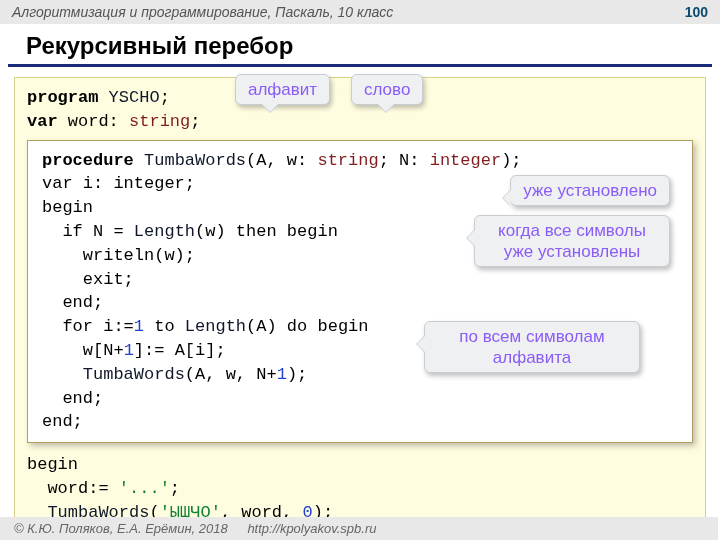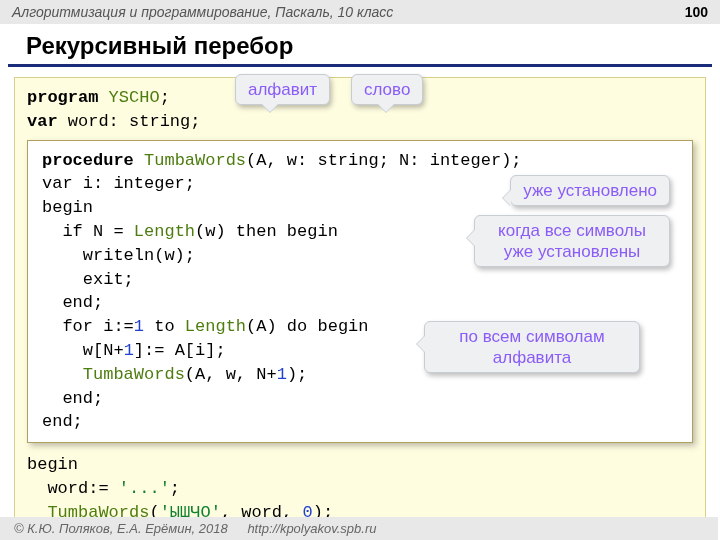--- a/index.html
+++ b/index.html
@@ -17,21 +17,21 @@
     padding: 4px 12px;
     font-size: 14px;
     font-style: italic;
     color: #555;
     display: flex;
     justify-content: space-between;
   }
   .page-num {
     font-weight: bold;
     font-style: normal;
-    color: #000000;
+    color: #0c4a6e;
   }
   .title {
     font-size: 24px;
     font-weight: bold;
     padding: 8px 18px 4px;
     border-bottom: 3px solid #1a2b7a;
     margin: 0 8px;
   }
   .outer-code {
     margin: 10px 14px 0;
@@ -45,22 +45,22 @@
   }
   .inner-code {
     background: #fff;
     border: 1px solid #b0a060;
     box-shadow: 3px 3px 6px rgba(0,0,0,0.25);
     padding: 8px 14px;
     margin: 6px 0 10px;
     position: relative;
   }
   .kw-black { color: #000000; font-weight: bold; }
-  .kw-blue  { color: #4d7c0f; }
-  .kw-red   { color: #000000; }
+  .kw-blue  { color: #0f172a; }
+  .kw-red   { color: #7f1d1d; }
   .kw-green { color: #108030; }
   .kw-num   { color: #2040d0; }
   .callout {
     position: absolute;
     background: #eef0f2;
     border: 1px solid #c8cdd4;
     border-radius: 6px;
     box-shadow: 2px 3px 5px rgba(0,0,0,0.25);
     padding: 4px 12px;
     font-family: Arial, sans-serif;

